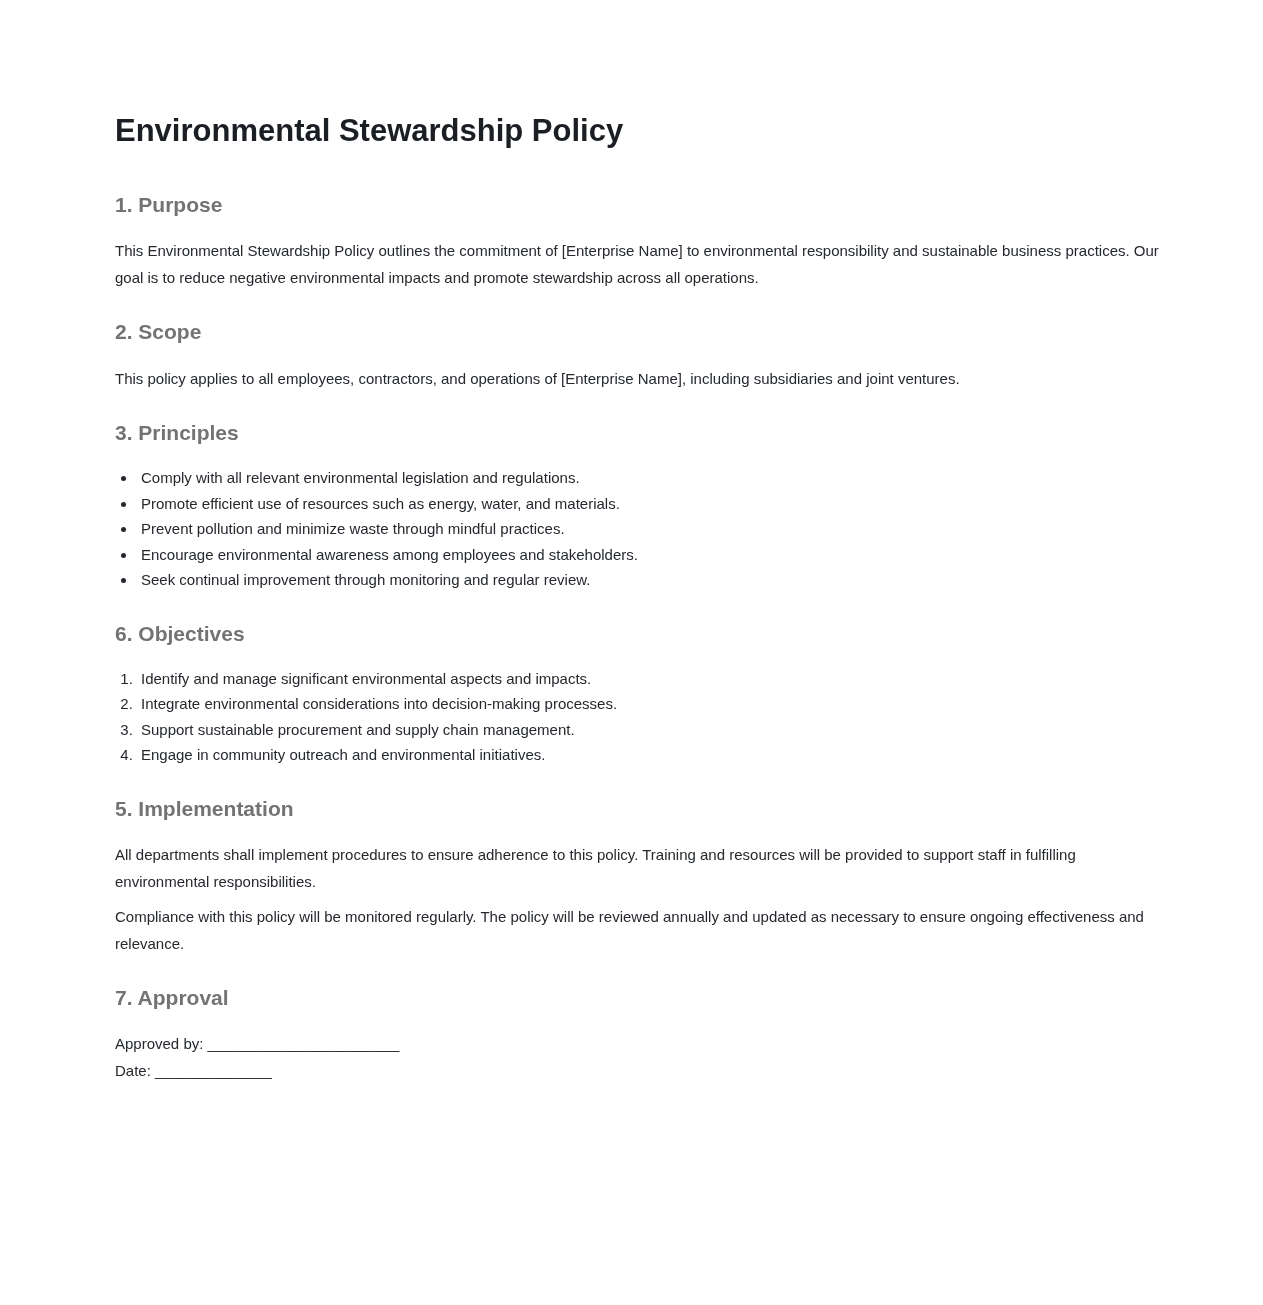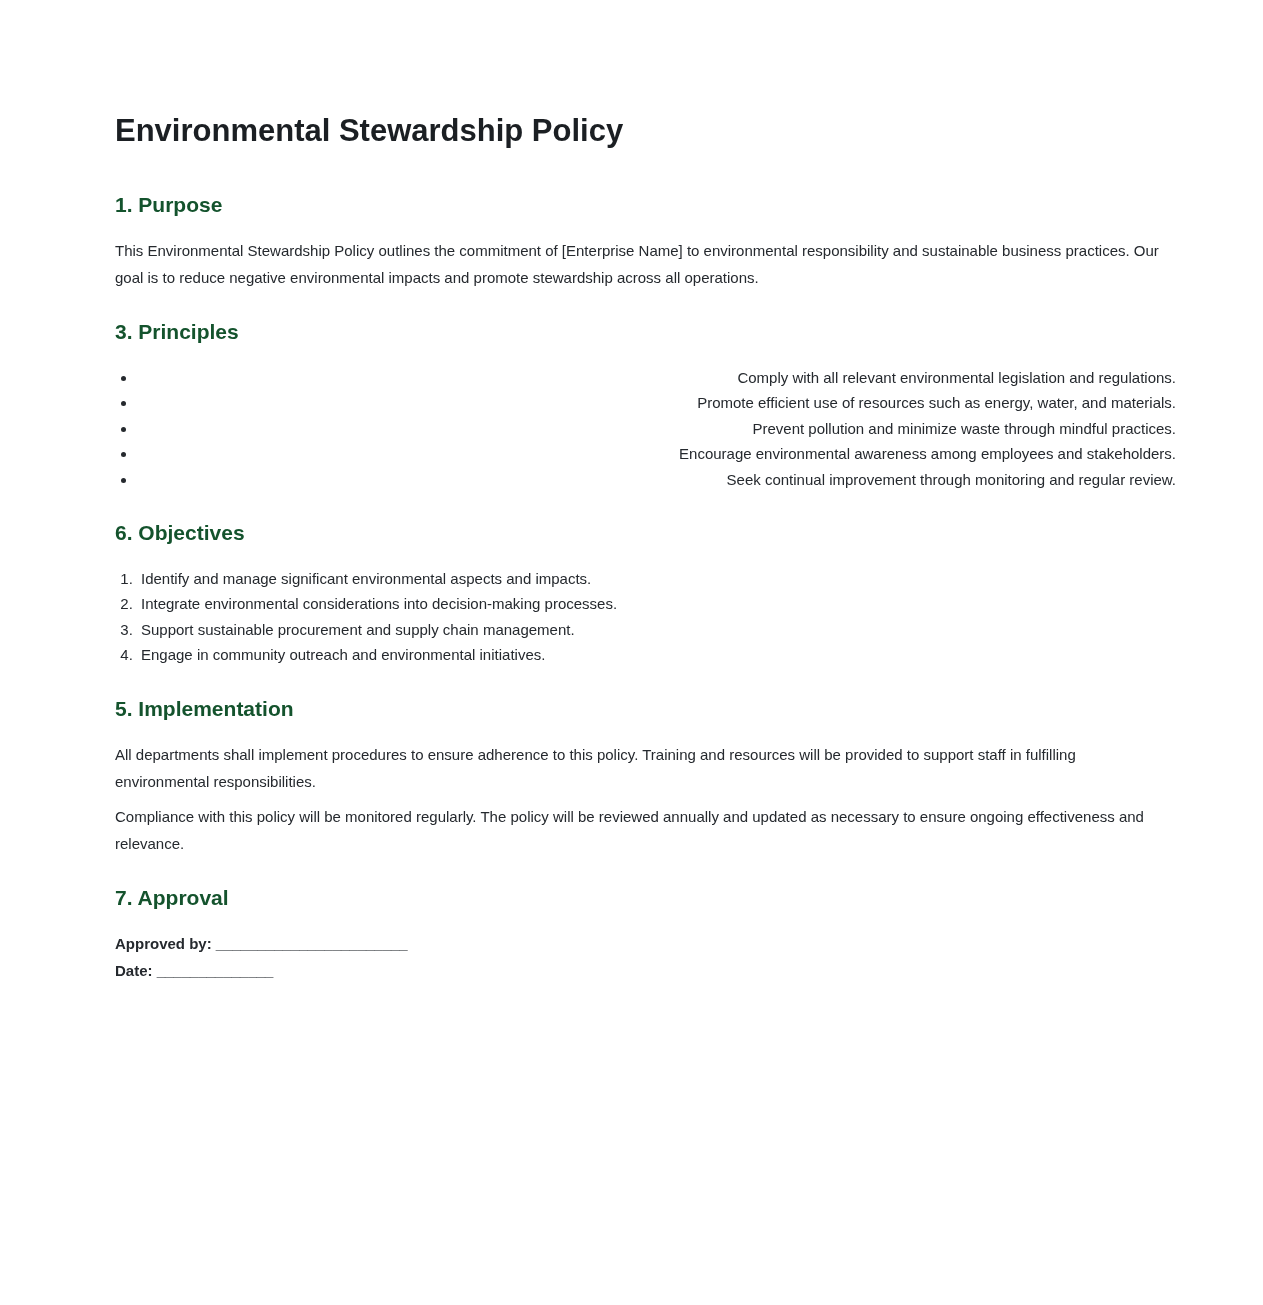--- a/index.html
+++ b/index.html
@@ -25,56 +25,59 @@
     line-height: 1.2;
     font-weight: 700;
     color: #1b1f23;
     margin: 0 0 42px 0;
     letter-spacing: 0;
   }
   h2.sec-heading {
     font-size: 21px;
     line-height: 1.3;
     font-weight: 700;
-    color: #14532d;
+    color: #737373;
     margin: 27px 0 19px 0;
   }
   p.body-text {
     font-size: 15px;
     line-height: 27px;
     margin: 0 9px 8px 0;
   }
   ul.bullet-list {
     margin: 0 0 8px 0;
     padding: 0 0 0 22px;
     font-size: 15px;
     line-height: 25.5px;
-    text-align: right;
   }
   ol.numbered-list {
     margin: 0 0 20px 0;
     padding: 0 0 0 22px;
     font-size: 15px;
     line-height: 25.5px;
   }
   li { padding-left: 4px; }
-  .sig-line { display: inline; font-weight: bold; }
+  .sig-line { display: inline; }
 </style>
 </head>
 <body>
 
 <div class="doc">
 
   <h1 class="doc-title">Environmental Stewardship Policy</h1>
 
   <section>
     <h2 class="sec-heading">1. Purpose</h2>
     <p class="body-text">This Environmental Stewardship Policy outlines the commitment of [Enterprise Name] to environmental responsibility and sustainable business practices. Our goal is to reduce negative environmental impacts and promote stewardship across all operations.</p>
   </section>
 
+  <section>
+    <h2 class="sec-heading">2. Scope</h2>
+    <p class="body-text">This policy applies to all employees, contractors, and operations of [Enterprise Name], including subsidiaries and joint ventures.</p>
+  </section>
 
   <section>
     <h2 class="sec-heading">3. Principles</h2>
     <ul class="bullet-list">
       <li>Comply with all relevant environmental legislation and regulations.</li>
       <li>Promote efficient use of resources such as energy, water, and materials.</li>
       <li>Prevent pollution and minimize waste through mindful practices.</li>
       <li>Encourage environmental awareness among employees and stakeholders.</li>
       <li>Seek continual improvement through monitoring and regular review.</li>
     </ul>

